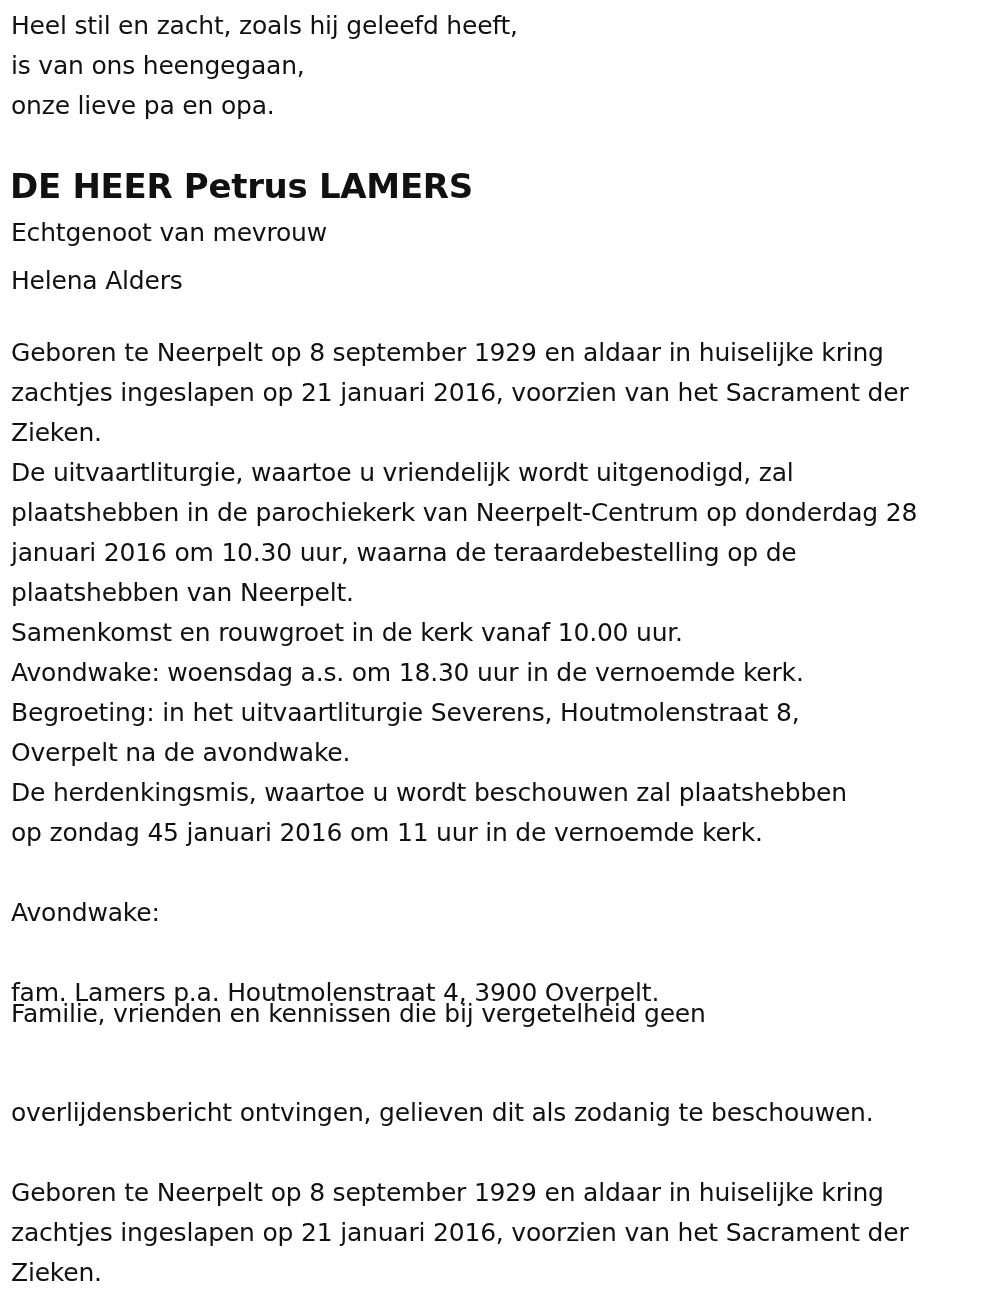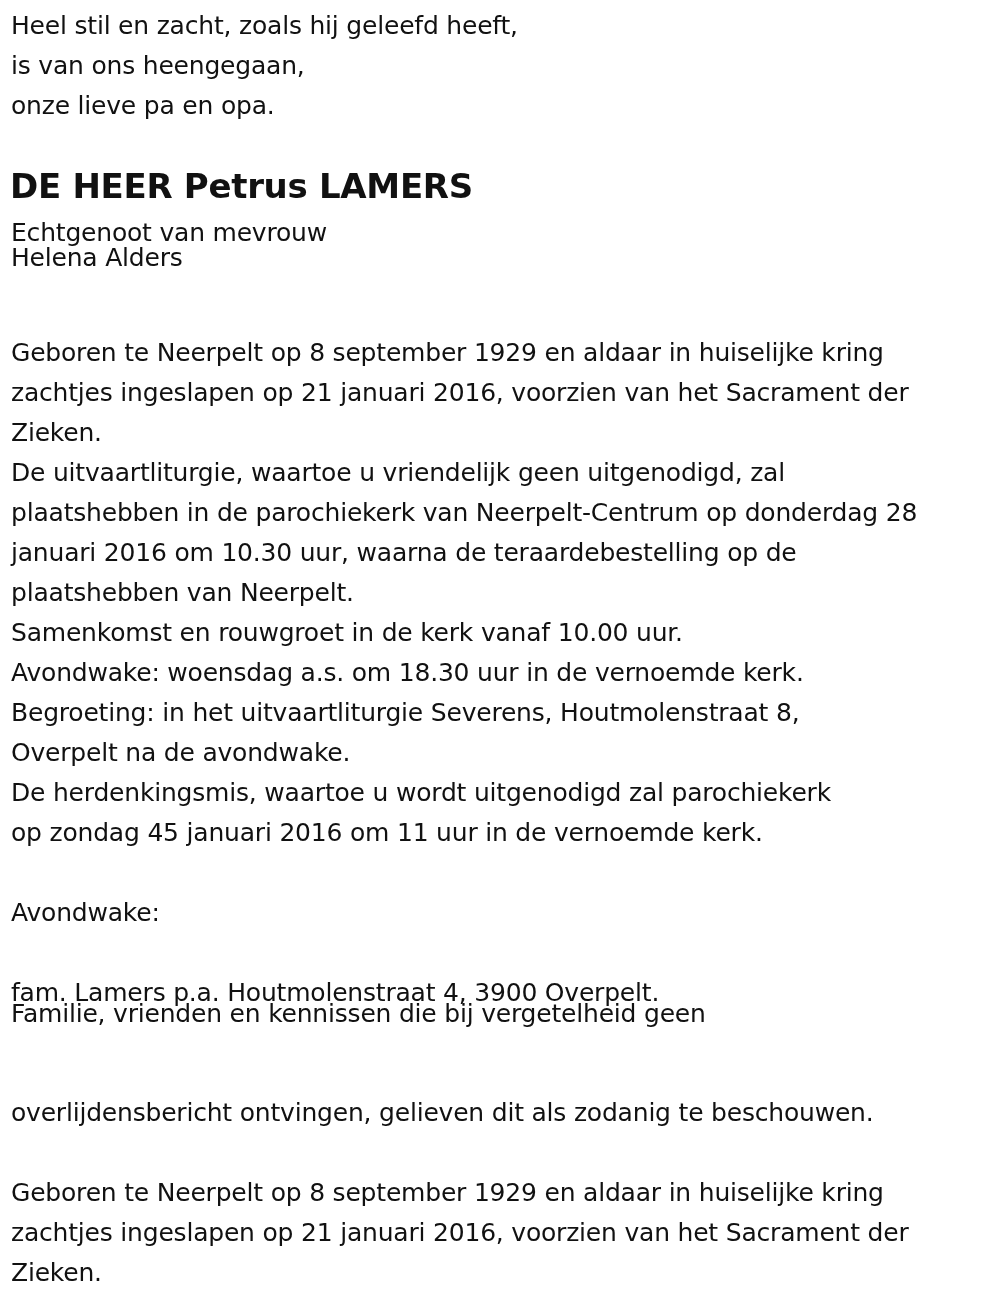--- a/index.html
+++ b/index.html
@@ -44,36 +44,36 @@
   <div>
     <div class="line" style="top:6px">Heel stil en zacht, zoals hij geleefd heeft,</div>
     <div class="line" style="top:46px">is van ons heengegaan,</div>
     <div class="line" style="top:86px">onze lieve pa en opa.</div>
   </div>
 
   <div class="heading" style="top:164px">DE HEER Petrus LAMERS</div>
 
   <div>
     <div class="line" style="top:213px">Echtgenoot van mevrouw</div>
-    <div class="line" style="top:238px">Helena Alders</div>
+    <div class="line" style="top:261px">Helena Alders</div>
   </div>
 
   <div>
     <div class="line" style="top:333px">Geboren te Neerpelt op 8 september 1929 en aldaar in huiselijke kring</div>
     <div class="line" style="top:373px">zachtjes ingeslapen op 21 januari 2016, voorzien van het Sacrament der</div>
     <div class="line" style="top:413px">Zieken.</div>
-    <div class="line" style="top:453px">De uitvaartliturgie, waartoe u vriendelijk geen uitgenodigd, zal</div>
+    <div class="line" style="top:453px">De uitvaartliturgie, waartoe u vriendelijk wordt uitgenodigd, zal</div>
     <div class="line" style="top:493px">plaatshebben in de parochiekerk van Neerpelt-Centrum op donderdag 28</div>
     <div class="line" style="top:533px">januari 2016 om 10.30 uur, waarna de teraardebestelling op de</div>
     <div class="line" style="top:573px">plaatshebben van Neerpelt.</div>
     <div class="line" style="top:613px">Samenkomst en rouwgroet in de kerk vanaf 10.00 uur.</div>
     <div class="line" style="top:653px">Avondwake: woensdag a.s. om 18.30 uur in de vernoemde kerk.</div>
     <div class="line" style="top:693px">Begroeting: in het uitvaartliturgie Severens, Houtmolenstraat 8,</div>
     <div class="line" style="top:733px">Overpelt na de avondwake.</div>
-    <div class="line" style="top:773px">De herdenkingsmis, waartoe u wordt uitgenodigd zal parochiekerk</div>
+    <div class="line" style="top:773px">De herdenkingsmis, waartoe u wordt beschouwen zal plaatshebben</div>
     <div class="line" style="top:813px">op zondag 45 januari 2016 om 11 uur in de vernoemde kerk.</div>
   </div>
 
   <div>
     <div class="line" style="top:893px">Avondwake:</div>
     <div class="line" style="top:973px">fam. Lamers p.a. Houtmolenstraat 4, 3900 Overpelt.</div>
   </div>
 
   <div>
     <div class="line" style="top:994px">Familie, vrienden en kennissen die bij vergetelheid geen</div>

